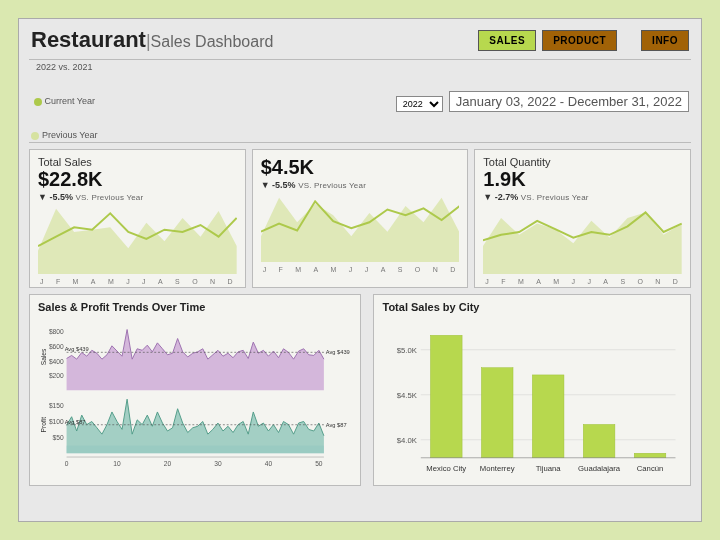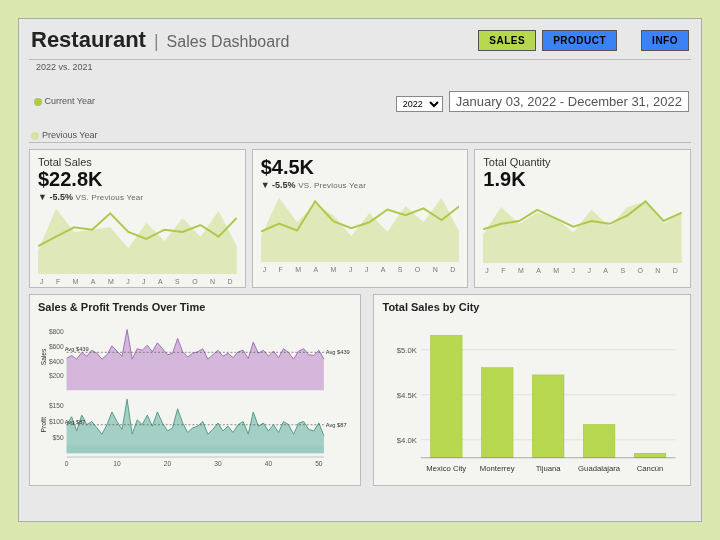--- a/index.html
+++ b/index.html
@@ -12,30 +12,30 @@
   .dashboard {
     background: #e8e8e8;
     border: 1px solid #aaa;
     width: 100%; height: 100%;
     padding: 8px 10px;
   }
   .header {
     display: flex; align-items: center; justify-content: space-between;
     padding: 0 2px 6px 2px;
   }
-  .title-block { display: flex; align-items: baseline; gap: 8px; }
+  .title-block { display: flex; align-items: baseline; }
   .title { font-size: 22px; font-weight: 700; color: #222; }
   .sep { color: #888; font-size: 18px; }
   .subtitle { font-size: 16px; color: #666; }
   .header-buttons { display: flex; gap: 6px; align-items: center; }
   .hbtn {
     border: 1.5px solid #555;
     font-size: 10px;
     padding: 4px 10px;
-    background: #3b82f6;
+    background: #a16207;
     cursor: pointer;
     letter-spacing: .5px;
     font-weight: 600;
   }
   .hbtn.active { background: #b7d84e; }
   .info-btn { margin-left: 18px; }
 
   .legend-row {
     display: flex; justify-content: space-between; align-items: center;
     border-top: 1px solid #bbb; border-bottom: 1px solid #bbb;
@@ -152,20 +152,21 @@
           <span>S</span>
           <span>O</span>
           <span>N</span>
           <span>D</span>
         </div>
     </div>
 
     <div class="card">
       <div class="card-title">Total Quantity</div>
       <div class="card-value">1.9K</div>
+      <div class="card-delta"><span class="tri">▼</span> <b>-2.7%</b> <span class="vs">VS. Previous Year</span></div>
       <svg class="spark" id="spark-quantity" viewBox="0 0 200 70" preserveAspectRatio="none">
           <path d="M0.0,42.0 L18.2,14.0 L36.4,30.8 L54.5,19.6 L72.7,25.2 L90.9,39.2 L109.1,16.8 L127.3,33.6 L145.5,14.0 L163.6,8.4 L181.8,30.8 L200.0,19.6 L200,70 L0,70 Z" fill="#d6e2a0" opacity="0.7"></path>
           <path d="M0.0,36.4 L18.2,30.8 L36.4,28.0 L54.5,16.8 L72.7,25.2 L90.9,33.6 L109.1,28.0 L127.3,30.8 L145.5,22.4 L163.6,8.4 L181.8,28.0 L200.0,19.6 " stroke="#adc94b" stroke-width="2" fill="none"></path>
         </svg>
       <div class="xlabels" id="months-2">
           <span>J</span>
           <span>F</span>
           <span>M</span>
           <span>A</span>
           <span>M</span>

